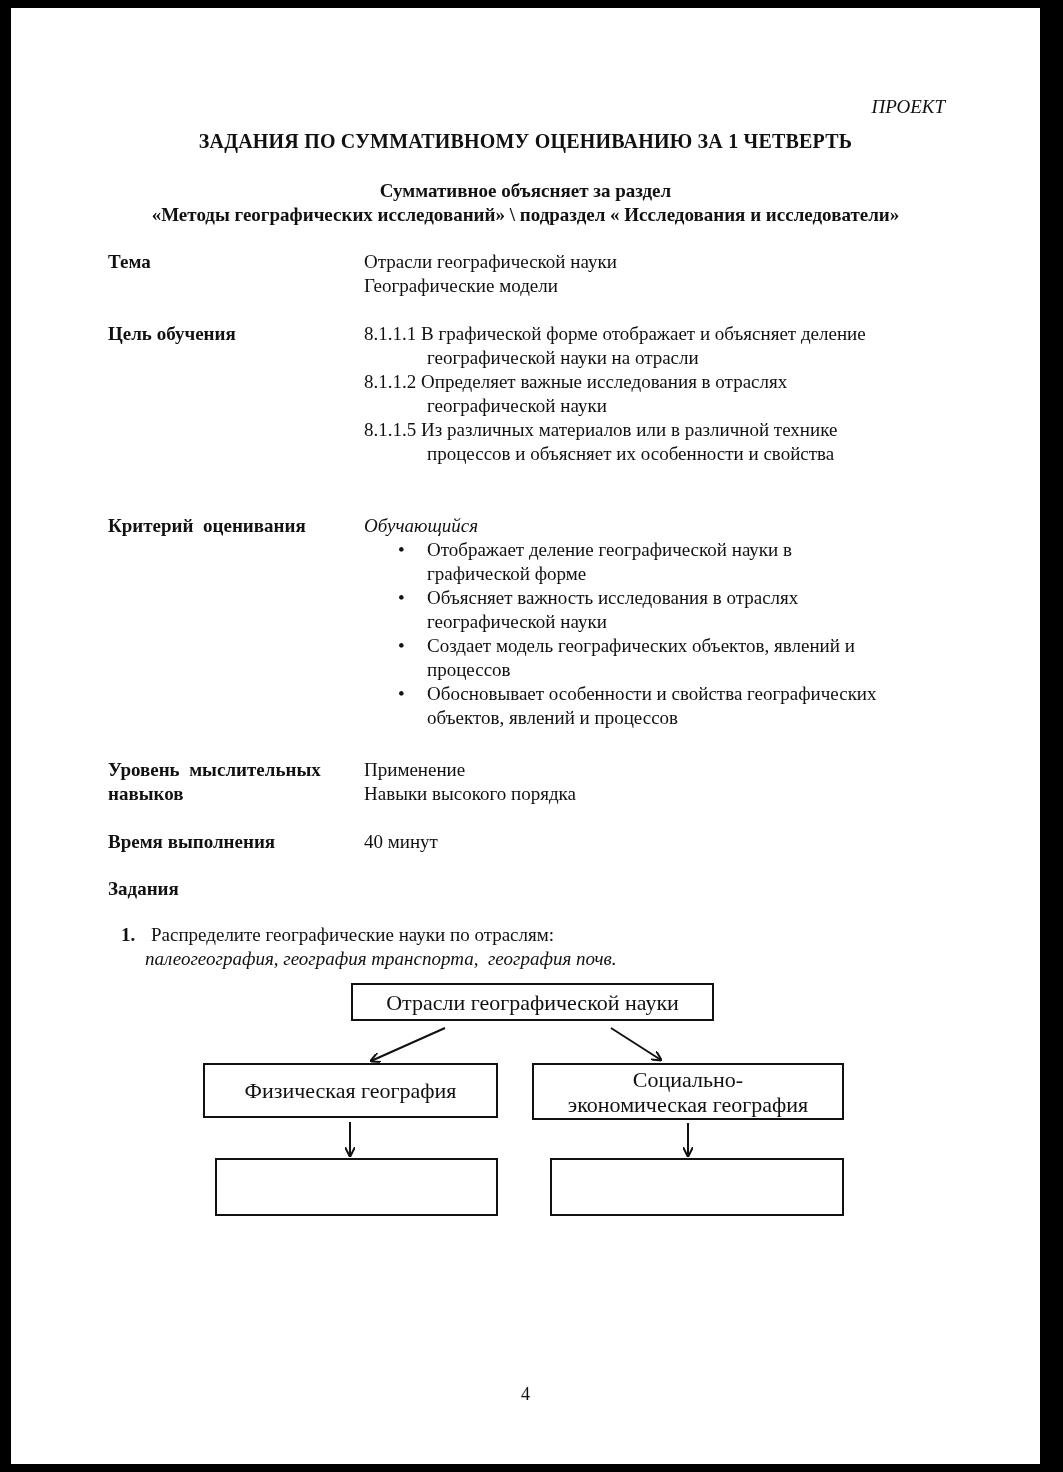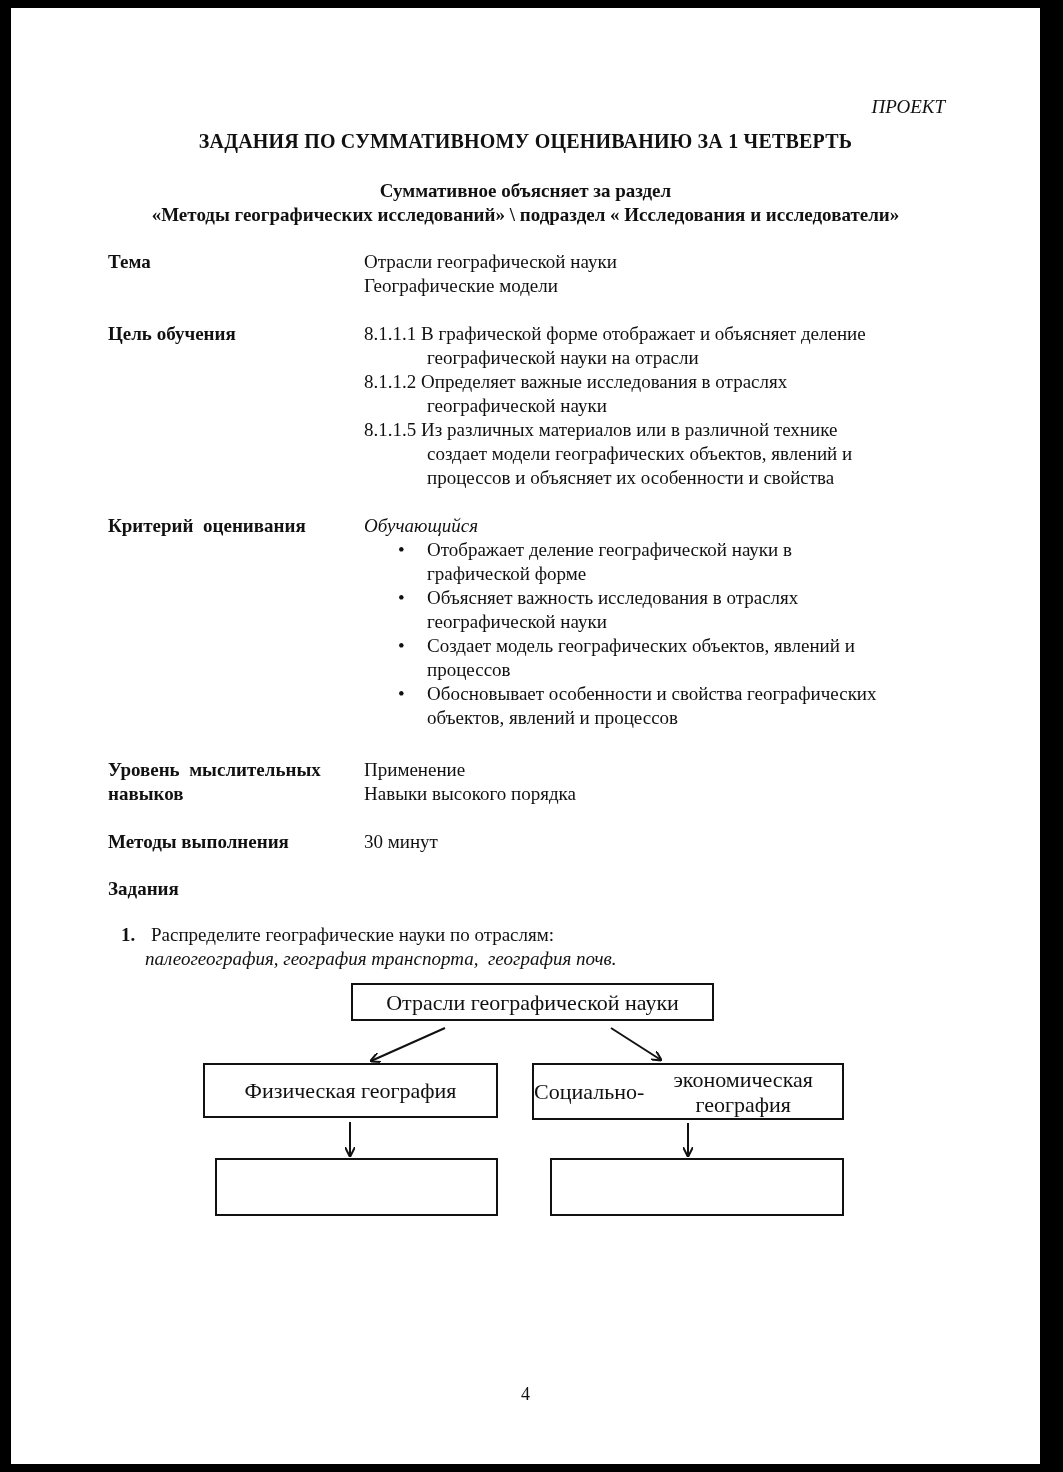--- a/index.html
+++ b/index.html
@@ -43,21 +43,20 @@
     <span class="line">Географические модели</span>
   </div>
 
   <div class="abs lbl" style="top:291px">Цель обучения</div>
   <div class="abs val" style="top:290px">
     <span class="line"><span>8.1.1.1</span> <span>В графической форме отображает и объясняет деление</span></span>
     <span class="line ind">географической науки на отрасли</span>
     <span class="line"><span>8.1.1.2</span> <span>Определяет важные исследования в отраслях</span></span>
     <span class="line ind">географической науки</span>
     <span class="line"><span>8.1.1.5</span> <span>Из различных материалов или в различной технике</span></span>
-    <span class="line ind">создает модели географических объектов, явлений и</span>
     <span class="line ind">процессов и объясняет их особенности и свойства</span>
   </div>
 
   <div class="abs lbl" style="top:483px; white-space:pre">Критерий  оценивания</div>
   <div class="abs val" style="top:482px">
     <span class="line it">Обучающийся</span>
     <span class="bul">
         <span class="dot">•</span>
         <span class="line">Отображает деление географической науки в</span>
         <span class="line">графической форме</span>
@@ -79,43 +78,43 @@
       </span>
   </div>
 
   <div class="abs lbl" style="top:727px; white-space:pre">Уровень  мыслительных</div>
   <div class="abs lbl" style="top:751px">навыков</div>
   <div class="abs val" style="top:726px">
     <span class="line">Применение</span>
     <span class="line">Навыки высокого порядка</span>
   </div>
 
-  <div class="abs lbl" style="top:799px">Методы выполнения</div>
-  <div class="abs val" style="top:798px">30 минут</div>
+  <div class="abs lbl" style="top:799px">Время выполнения</div>
+  <div class="abs val" style="top:798px">40 минут</div>
 
   <div class="abs lbl" style="top:846px">Задания</div>
   <div class="abs task-n">1.</div>
   <div class="abs task-i" style="white-space:pre">палеогеография, география транспорта,  география почв.</div>
   <div class="abs task-t">Распределите географические науки по отраслям:</div>
 
   <svg class="arrows" width="1029" height="1456">
     <defs>
       <marker id="ah" markerWidth="10" markerHeight="10" refX="9" refY="5" orient="auto" markerUnits="userSpaceOnUse">
         <path d="M0,0 L10,5 L0,10" fill="none" stroke="#111" stroke-width="2"></path>
       </marker>
     </defs>
     <line x1="434" y1="1020" x2="360" y2="1053" stroke="#111" stroke-width="2" marker-end="url(#ah)"></line>
     <line x1="600" y1="1020" x2="650" y2="1052" stroke="#111" stroke-width="2" marker-end="url(#ah)"></line>
     <line x1="339" y1="1114" x2="339" y2="1148" stroke="#111" stroke-width="2" marker-end="url(#ah)"></line>
     <line x1="677" y1="1115" x2="677" y2="1148" stroke="#111" stroke-width="2" marker-end="url(#ah)"></line>
   </svg>
 
   <div class="box" style="left:340px; top:975px; width:363px; height:38px;">Отрасли географической науки</div>
   <div class="box" style="left:192px; top:1055px; width:295px; height:55px;">Физическая география</div>
-  <div class="box" style="left:521px; top:1055px; width:312px; height:57px; flex-direction:row;">
+  <div class="box" style="left:521px; top:1055px; width:312px; height:57px; flex-direction:column;">
     <span>Социально-</span>
     <span>экономическая география</span>
   </div>
   <div class="box" style="left:204px; top:1150px; width:283px; height:58px;"></div>
   <div class="box" style="left:539px; top:1150px; width:294px; height:58px;"></div>
 
   <div class="abs pnum">4</div>
 </div>
 
 </body></html>

